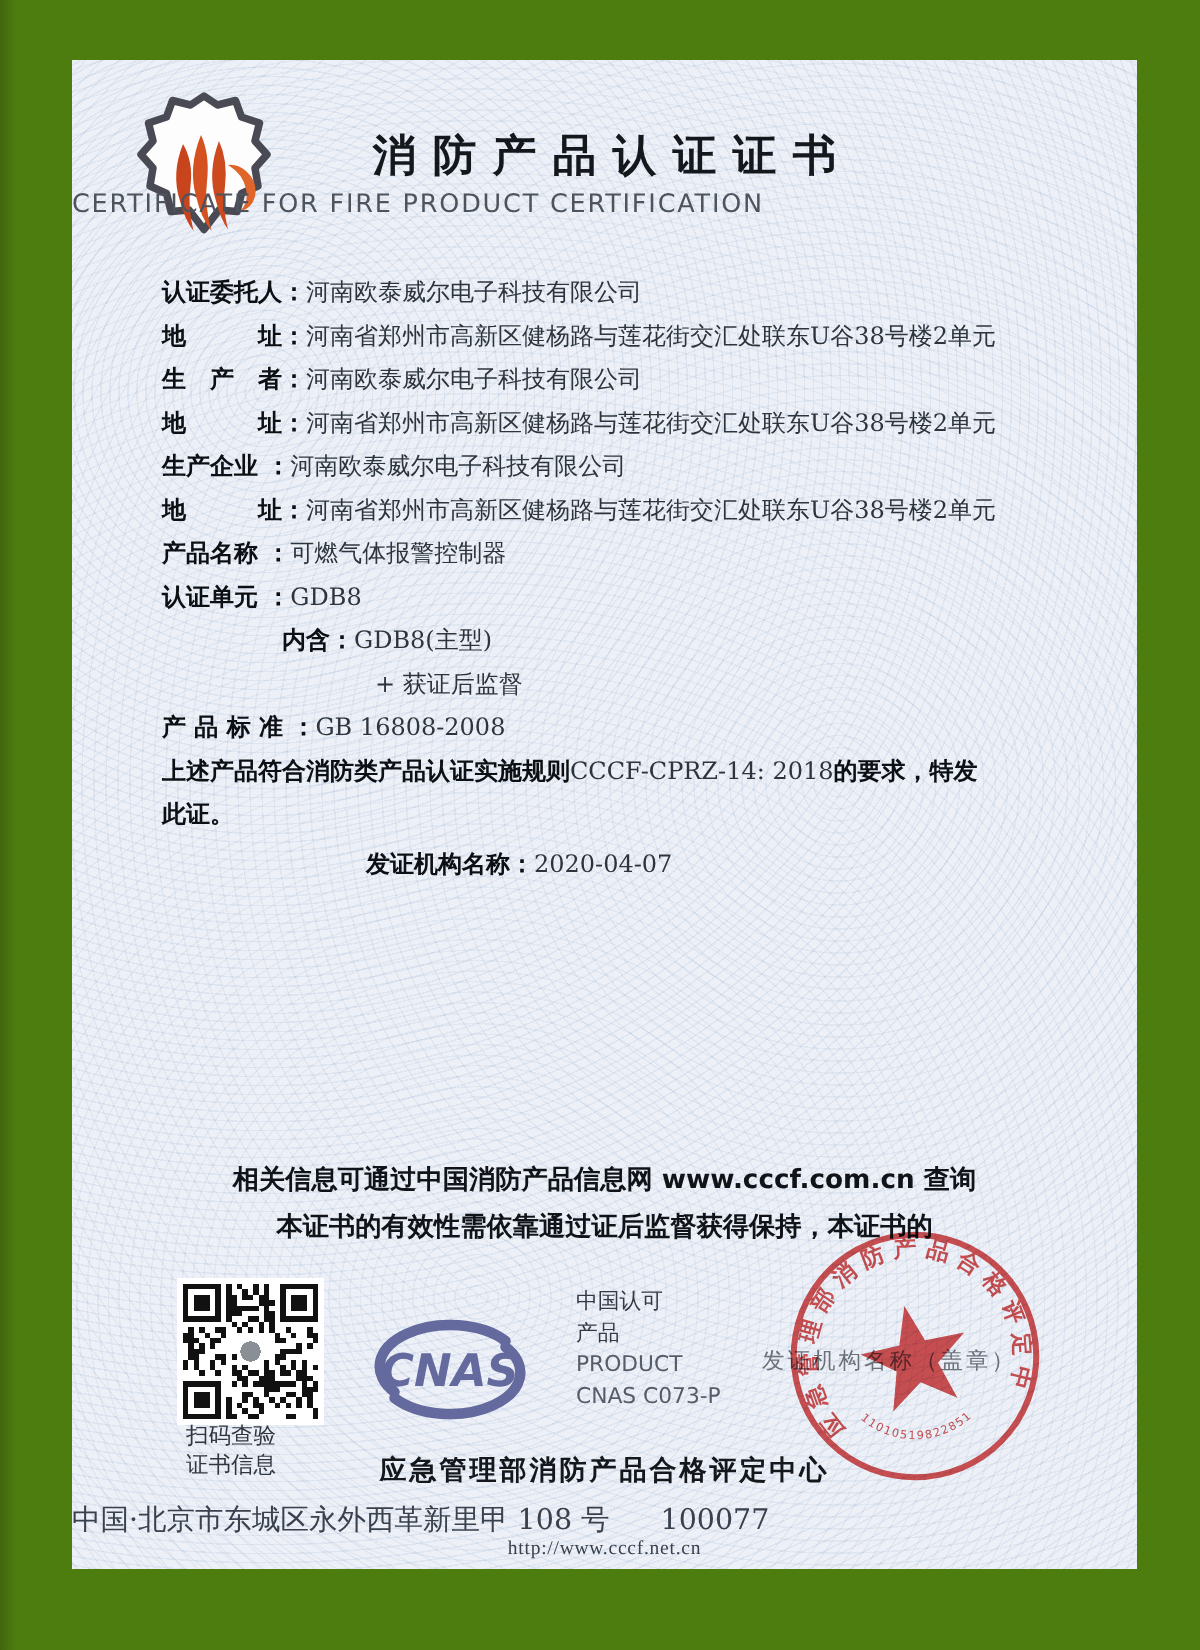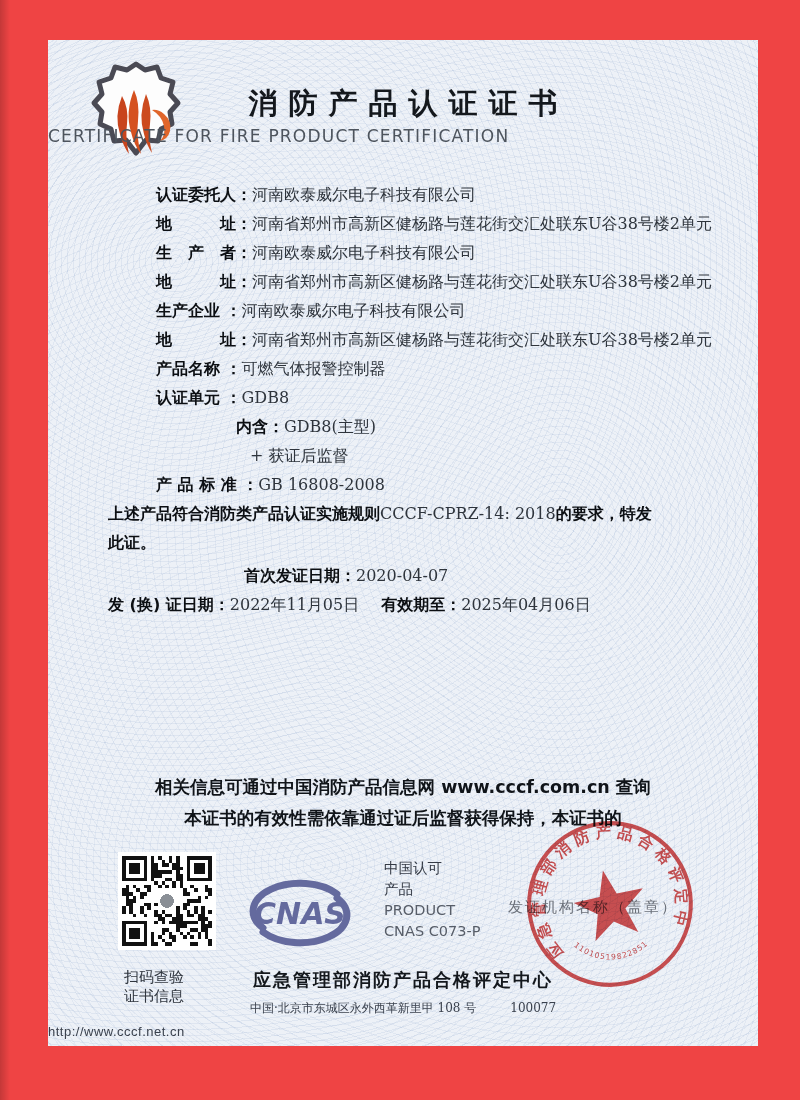--- a/index.html
+++ b/index.html
@@ -1,18 +1,18 @@
 <!DOCTYPE html>
 <html><head>
 <meta charset="utf-8">
 <style>
   * { margin:0; padding:0; box-sizing:border-box; }
   html,body { background:#ffffff; }
   .sheet {
-    position:relative; width:800px; height:1100px; background:#ef4444;
+    position:relative; width:800px; height:1100px; background:#4d7c0f;
     font-family:"DejaVu Sans","Liberation Sans",sans-serif; overflow:hidden;
   }
   .sheet::before{ 
     content:""; position:absolute; left:0; top:0; bottom:0; width:10px;
     background:linear-gradient(90deg, rgba(0,0,0,.18), rgba(0,0,0,0)); z-index:5;
   }
   .cert {
     position:absolute; left:48px; top:40px; width:710px; height:1006px;
     background-color:#edf1f7;
     background-image:
@@ -32,61 +32,61 @@
     font-size:17px; color:#4d545d; letter-spacing:1.2px;
   }
   .certno {
     position:absolute; left:440px; top:112px; font-size:15px; color:#2c333d; white-space:nowrap;
   }
   .certno .lbl { font-weight:600; }
   .certno .val { font-family:"DejaVu Serif","Liberation Serif",serif; letter-spacing:.5px; }
   
   .body { position:absolute; left:60px; top:140px; width:612px; }
   .row { height:29px; line-height:29px; font-size:16px; white-space:nowrap; }
-  .row .lbl { font-weight:700; color:#0c0f13;margin-left:48px; }
+  .row .lbl { font-weight:700; color:#0c0f13; }
   .row .val { color:#2e343c; font-family:"DejaVu Serif","Liberation Serif",serif; }
   .row.indent  { padding-left:80px; }
   .row.indent2 { padding-left:142px; }
   .stmt { height:29px; line-height:29px; font-size:16px; font-weight:700; color:#0c0f13; white-space:nowrap; }
   .stmt .plain { font-weight:400; font-family:"DejaVu Serif","Liberation Serif",serif; color:#2e343c; }
   .dates1 { margin-top:4px; padding-left:136px; height:29px; line-height:29px; font-size:16px; white-space:nowrap; }
   .dates2 { height:29px; line-height:29px; font-size:16px; white-space:nowrap; }
   .dates1 .lbl,.dates2 .lbl { font-weight:700; color:#0c0f13; }
   .dates1 .val,.dates2 .val { color:#2e343c; font-family:"DejaVu Serif","Liberation Serif",serif; }
   .gap { display:inline-block; width:22px; }
   
   .notice {
     position:absolute; left:0; top:732px; width:100%; text-align:center;
     font-size:17.5px; font-weight:700; color:#101419; line-height:31px;
   }
   
   .qr { position:absolute; left:70px; top:812px; width:98px; height:98px; background:#fff; padding:4px; }
   .qr svg { width:100%; height:100%; }
-  .qr-caption { position:absolute; left:76px; top:908px; font-size:15px; color:#30363f; line-height:19px;margin-top:20px; }
+  .qr-caption { position:absolute; left:76px; top:908px; font-size:15px; color:#30363f; line-height:19px; }
   .cnas { position:absolute; left:193px; top:836px; width:118px; height:74px; }
   .accred { position:absolute; left:336px; top:818px; font-size:14.5px; line-height:21px; color:#343a45; white-space:nowrap; }
   .accred .en { color:#575d68; }
   .seal-overlay {
     position:absolute; left:400px; top:858px; width:290px; text-align:center;
     font-size:15px; color:#6b7079; letter-spacing:2px; z-index:1; white-space:nowrap;
   }
   .seal { position:absolute; left:466px; top:768px; width:192px; height:192px; z-index:2;
           transform:rotate(-12deg); opacity:.88; mix-blend-mode:multiply; }
   .org {
     position:absolute; left:0; top:928px; width:100%; text-align:center;
     font-size:18px; font-weight:700; color:#14181d; letter-spacing:2px;
   }
   .addr {
-    position:absolute; left:0; top:960px; width:100%; text-align:center;
-    font-size:12px; color:#3a414d; font-family:"DejaVu Serif","Liberation Serif",serif;
+    position:absolute; left:0; top:960px; width:100%; text-align:left;
+    font-size:19px; color:#3a414d; font-family:"DejaVu Serif","Liberation Serif",serif;
   }
   .addr .pc { margin-left:34px; }
   .url {
-    position:absolute; left:0; top:984px; width:100%; text-align:left;
-    font-size:13px; color:#3a414d; font-family:Liberation Sans, sans-serif; letter-spacing:.5px;
+    position:absolute; left:0; top:984px; width:100%; text-align:center;
+    font-size:13px; color:#3a414d; font-family:Liberation Serif, serif; letter-spacing:.5px;
   }
 </style>
 </head>
 <body>
 
 <div class="sheet">
   <div class="cert">
 
     <svg class="logo" viewBox="0 0 120 145">
       <path d="M60 6 l9 6 12 -3 4 11 12 4 -3 12 8 9 -8 9 2 12 -11 5 -3 12 -12 -1 -10 13 -10 -13 -12 1 -3 -12 -11 -5 2 -12 -8 -9 8 -9 -3 -12 12 -4 4 -11 12 3 z" fill="#fdfdfd" stroke="#4a4a54" stroke-width="5" stroke-linejoin="round"></path>
@@ -113,24 +113,21 @@
       <div class="row indent"><span class="lbl">内含：</span><span class="val">GDB8(主型)</span></div>
       <div class="row indent2"><span class="val">+ 获证后监督</span></div>
       <div class="row"><span class="lbl">产 品 标 准 ：</span><span class="val">GB 16808-2008</span></div>
 
       <div class="stmt">
         <span>上述产品符合消防类产品认证实施规则</span><span class="plain">CCCF-CPRZ-14: 2018</span><span>的要求，特发</span>
       </div>
       <div class="stmt">此证。</div>
 
       <div class="dates1">
-        <span class="lbl">首次发证日期：</span><span class="val">2020-04-07</span>
-      </div>
-      <div class="dates2">
-        <span class="lbl">发 (换) 证日期：</span><span class="val">2022年11月05日</span><span class="gap"></span><span class="lbl">有效期至：</span><span class="val">2025年04月06日</span>
+        <span class="lbl">发证机构名称：</span><span class="val">2020-04-07</span>
       </div>
     </div>
 
     <div class="notice">
       <div>相关信息可通过中国消防产品信息网 www.cccf.com.cn 查询</div>
       <div>本证书的有效性需依靠通过证后监督获得保持，本证书的</div>
     </div>
 
     <div class="qr">
       <svg viewBox="0 0 25 25" shape-rendering="crispEdges">

